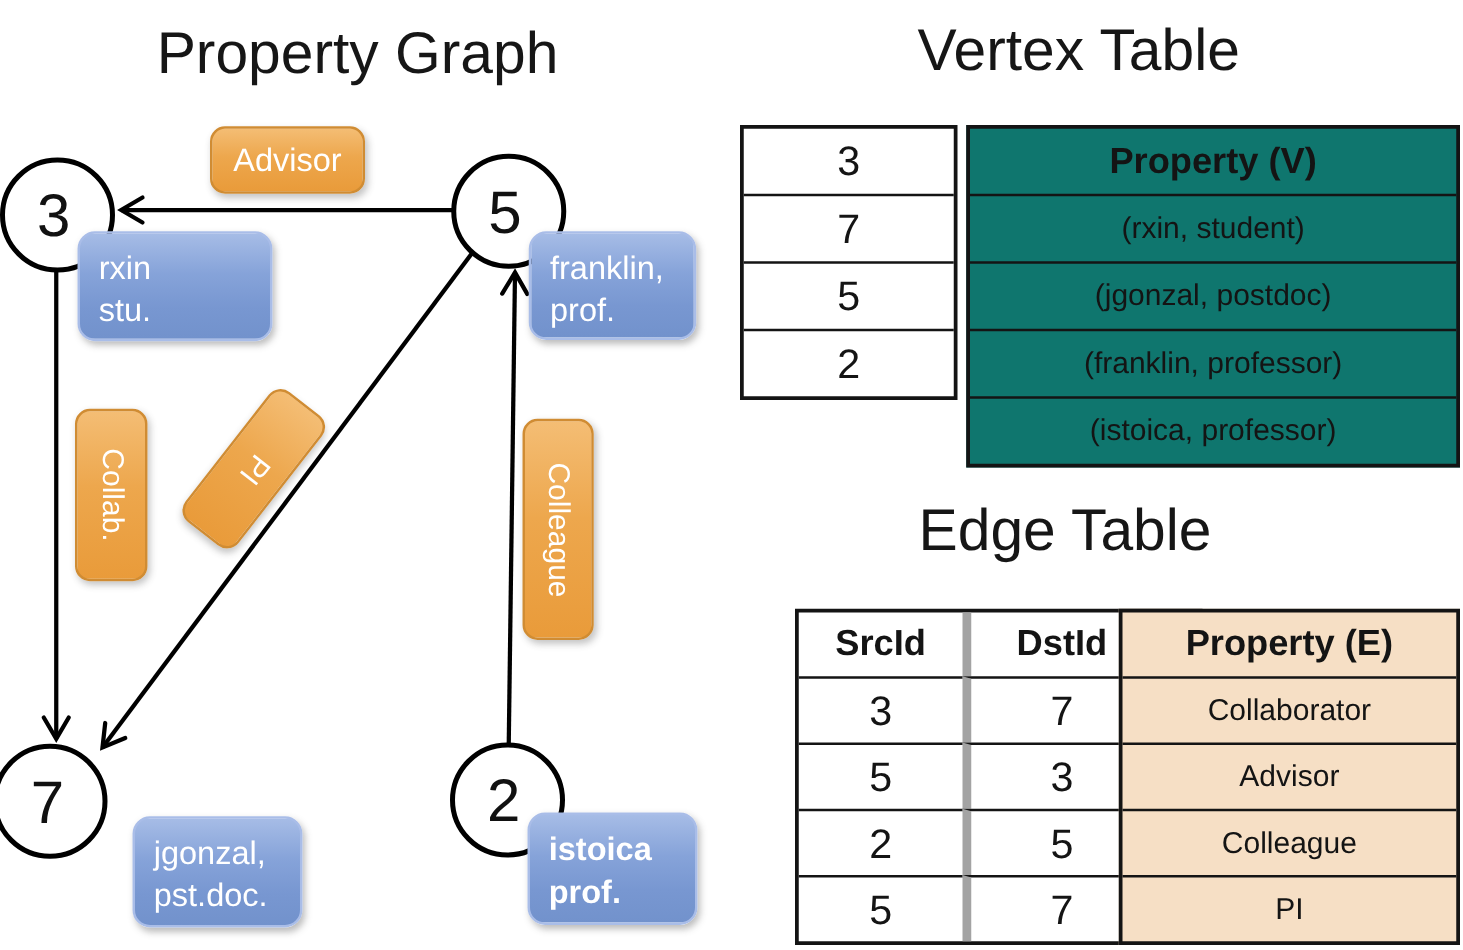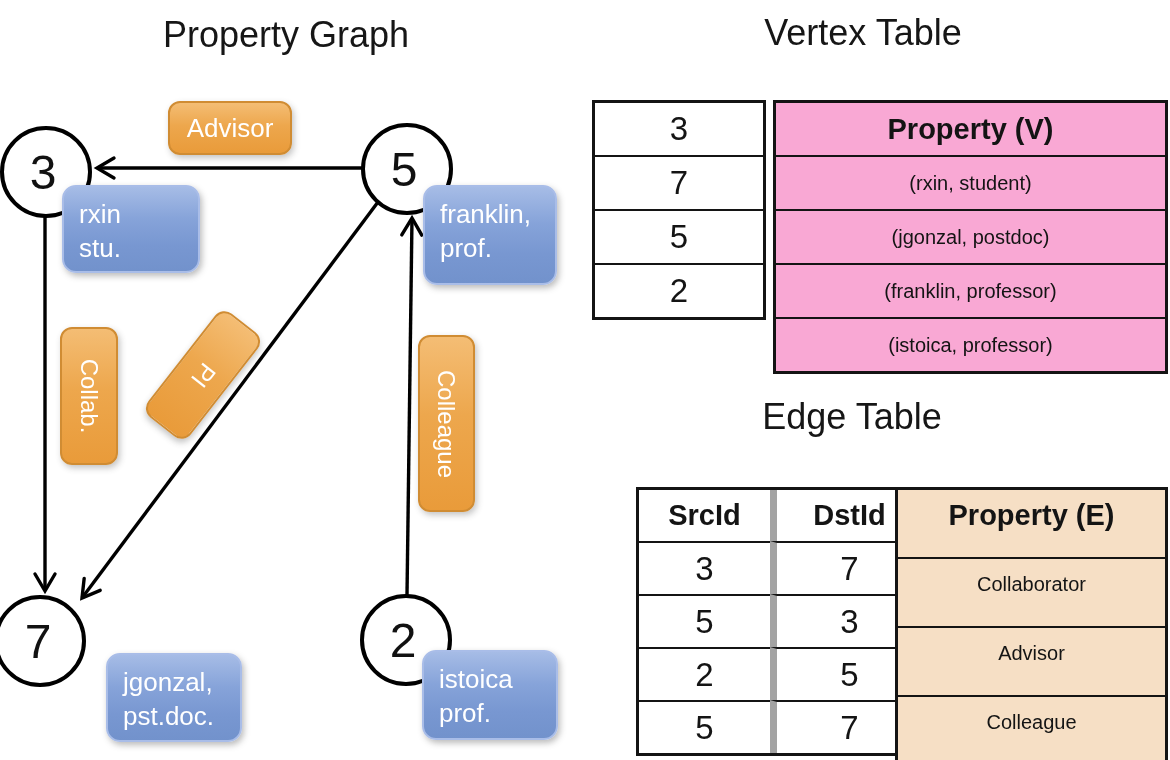--- a/index.html
+++ b/index.html
@@ -1,21 +1,21 @@
 <!DOCTYPE html>
 <html><head>
 <meta charset="utf-8">
 <style>
   html,body{margin:0;padding:0;}
   body{
     width:1170px;height:760px;position:relative;background:#ffffff;
     font-family:"Liberation Sans",sans-serif;color:#141414;overflow:hidden;
   }
   .title{
-    position:absolute;text-align:center;font-size:36px;font-weight:300;
+    position:absolute;text-align:center;font-size:47px;font-weight:300;
     letter-spacing:0px;color:#161616;white-space:nowrap;
   }
   #graph-title{left:30px;top:14px;width:512px;}
   #vertex-title{left:592px;top:12px;width:542px;}
   #edge-title{left:592px;top:396px;width:520px;}
 
   #graph-svg{position:absolute;left:0;top:0;}
 
   
   .vlabel{
@@ -44,26 +44,26 @@
   
   .tblcol{
     position:absolute;background:#fff;border:3px solid #141414;box-sizing:border-box;
   }
   .tblcol .cell{
     border-top:2px solid #141414;text-align:center;overflow:hidden;white-space:nowrap;
   }
   .tblcol .cell:first-child,.tblcol .gridhead{border-top:none;}
   .tblcol .head{font-weight:bold;font-size:29px;}
   .num{font-size:33px;}
-  .txt{font-size:20px;}
-  .bluebg{background:#f9a8d4;}
+  .txt{font-size:24px;}
+  .bluebg{background:#0f766e;}
   .tanbg{background:#f6dfc5;}
 
   .vt .cell{height:52px;line-height:52px;}
-  .et .cell{height:67px;line-height:51px;}
+  .et .cell{height:51px;line-height:51px;}
 
   #et-left{display:grid;grid-template-columns:131px 152px;}
   #et-left .cell{height:51px;line-height:51px;}
   #et-left .c2{border-left:7px solid #a3a3a3;}
 </style>
 </head>
 <body>
 
 <div class="title" id="graph-title">Property Graph</div>
 <div class="title" id="vertex-title">Vertex Table</div>
@@ -85,33 +85,33 @@
   <circle cx="407" cy="169" r="44" fill="#fff" stroke="#000" stroke-width="4"></circle>
   <circle cx="40" cy="641" r="44" fill="#fff" stroke="#000" stroke-width="4"></circle>
   <circle cx="406" cy="640" r="44" fill="#fff" stroke="#000" stroke-width="4"></circle>
 
   <text x="43" y="189" font-size="48" text-anchor="middle" fill="#111">3</text>
   <text x="404" y="186" font-size="48" text-anchor="middle" fill="#111">5</text>
   <text x="38" y="658" font-size="48" text-anchor="middle" fill="#111">7</text>
   <text x="403" y="657" font-size="48" text-anchor="middle" fill="#111">2</text>
 </svg>
 
-<div class="vlabel" style="left:62px;top:185px;width:138px;height:88px;">
+<div class="vlabel" style="left:62px;top:185px;width:156px;height:88px;">
   <span>rxin</span>
   <span>stu.</span>
 </div>
-<div class="vlabel" style="left:423px;top:185px;width:134px;height:100px;">
+<div class="vlabel" style="left:423px;top:185px;width:134px;height:87px;">
   <span>franklin,</span>
   <span>prof.</span>
 </div>
 <div class="vlabel" style="left:63px;top:653px;width:136px;height:89px;margin-left:43px;">
   <span>jgonzal,</span>
   <span>pst.doc.</span>
 </div>
-<div class="vlabel" style="left:422px;top:650px;width:136px;height:90px;">
+<div class="vlabel" style="left:422px;top:650px;width:136px;height:90px;font-weight:bold;">
   <span>istoica</span>
   <span>prof.</span>
 </div>
 
 <div class="elabel" id="label-advisor" style="left:168px;top:101px;width:124px;height:54px;">
   <span>Advisor</span>
 </div>
 <div class="elabel" id="label-collab" style="left:60px;top:327px;width:58px;height:138px;">
   <span class="vert">Collab.</span>
 </div>

